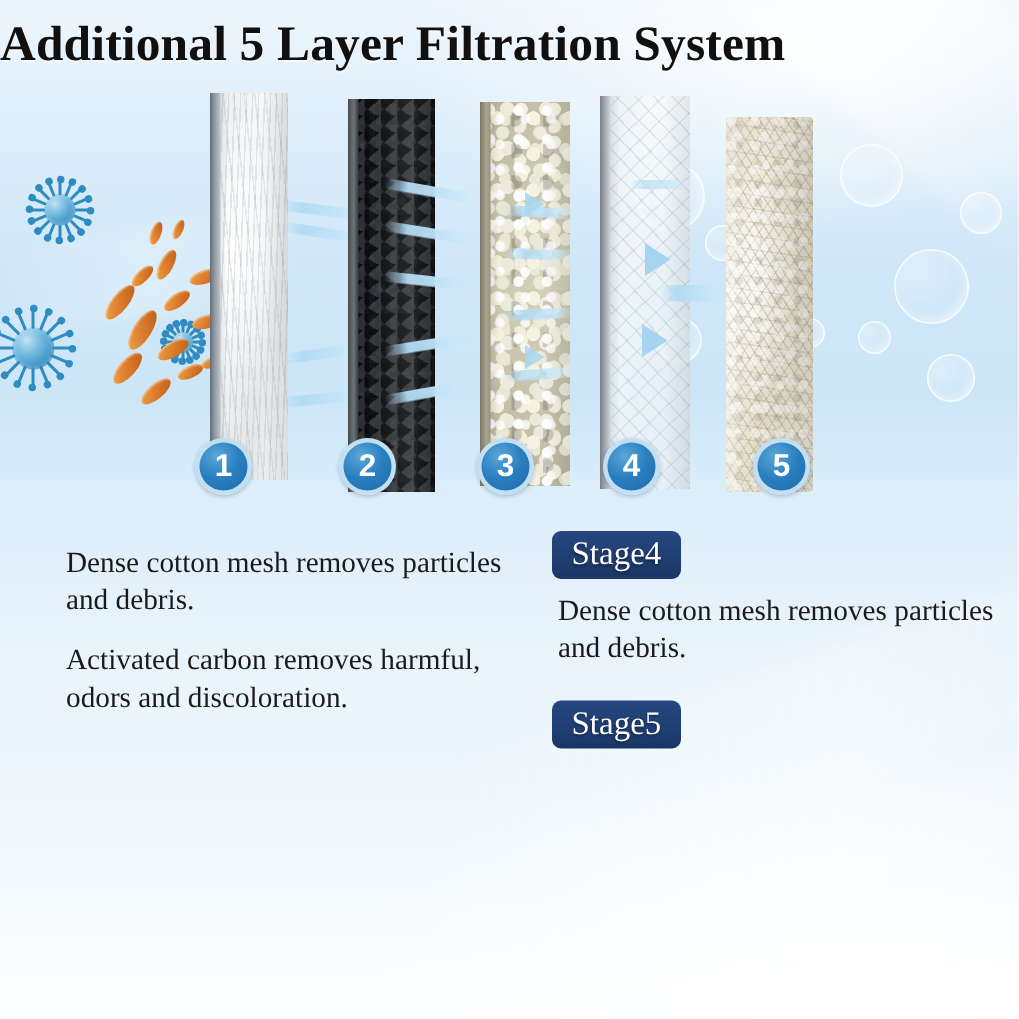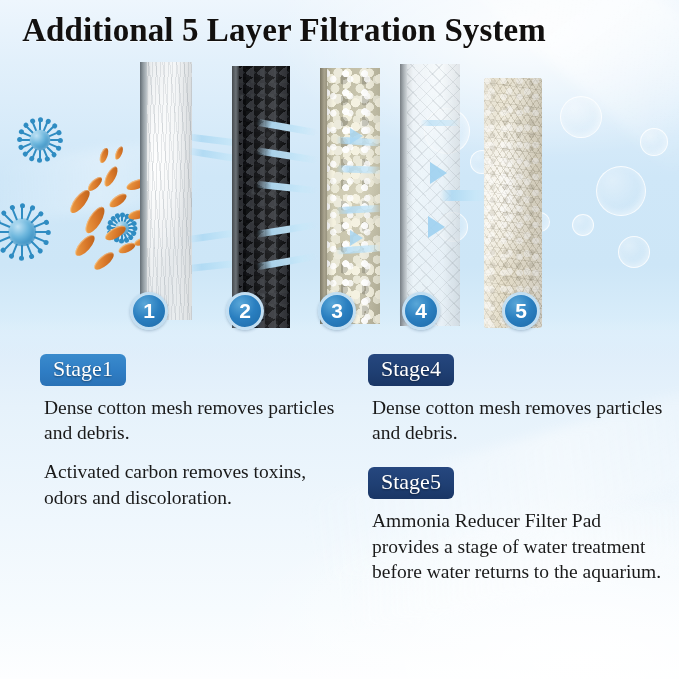--- a/index.html
+++ b/index.html
@@ -32,21 +32,21 @@
     background:linear-gradient(100deg, rgba(255,255,255,0) 0%, rgba(255,255,255,.55) 50%, rgba(255,255,255,0) 100%);
     filter:blur(6px);
   }
   .sheen.s1{left:430px;top:-40px;width:330px;height:120px;transform:rotate(42deg);}
   .sheen.s2{left:300px;top:430px;width:520px;height:90px;transform:rotate(-16deg);opacity:.8;}
   .sheen.s3{left:330px;top:520px;width:460px;height:70px;transform:rotate(-12deg);opacity:.7;}
   .sheen.s4{left:0px;top:150px;width:200px;height:60px;transform:rotate(-8deg);opacity:.5;}
 
   
   .title{
-    position:absolute;left:0;top:12px;width:568px;text-align:center;
+    position:absolute;left:0;top:12px;width:568px;text-align:left;
     font-family:"Liberation Serif", serif;
     font-weight:bold;font-size:33px;letter-spacing:.1px;color:#12100f;
     text-shadow:0 1px 0 rgba(255,255,255,.6);
   }
 
   
   .virus{position:absolute;}
   .virus .core{
     position:absolute;left:50%;top:50%;transform:translate(-50%,-50%);
     border-radius:50%;
@@ -366,40 +366,38 @@
 
   <div class="numcircle" style="left:130px;top:292px;">1</div>
   <div class="numcircle" style="left:226px;top:292px;">2</div>
   <div class="numcircle" style="left:318px;top:292px;">3</div>
   <div class="numcircle" style="left:402px;top:292px;">4</div>
   <div class="numcircle" style="left:502px;top:292px;">5</div>
 
   <div class="col" style="left:40px;top:354px;width:310px;">
 
     <div class="block">
-      <span class="badge b-light">Stage1</span>
       <div class="desc">Dense cotton mesh removes particles and debris.</div>
     </div>
 
     <div class="block">
-      <div class="desc">Activated carbon removes toxins, odors and discoloration.</div>
+      <div class="desc">Activated carbon removes harmful, odors and discoloration.</div>
     </div>
 
     <div class="block">
     </div>
 
   </div>
 
   <div class="col" style="left:368px;top:354px;width:300px;">
 
     <div class="block">
       <span class="badge b-dark">Stage4</span>
       <div class="desc">Dense cotton mesh removes particles and debris.</div>
     </div>
 
     <div class="block" style="margin-top:22px;">
       <span class="badge b-dark">Stage5</span>
-      <div class="desc">Ammonia Reducer Filter Pad provides a stage of water treatment before water returns to the aquarium.</div>
     </div>
 
   </div>
 
 </div>
 
 </body></html>

